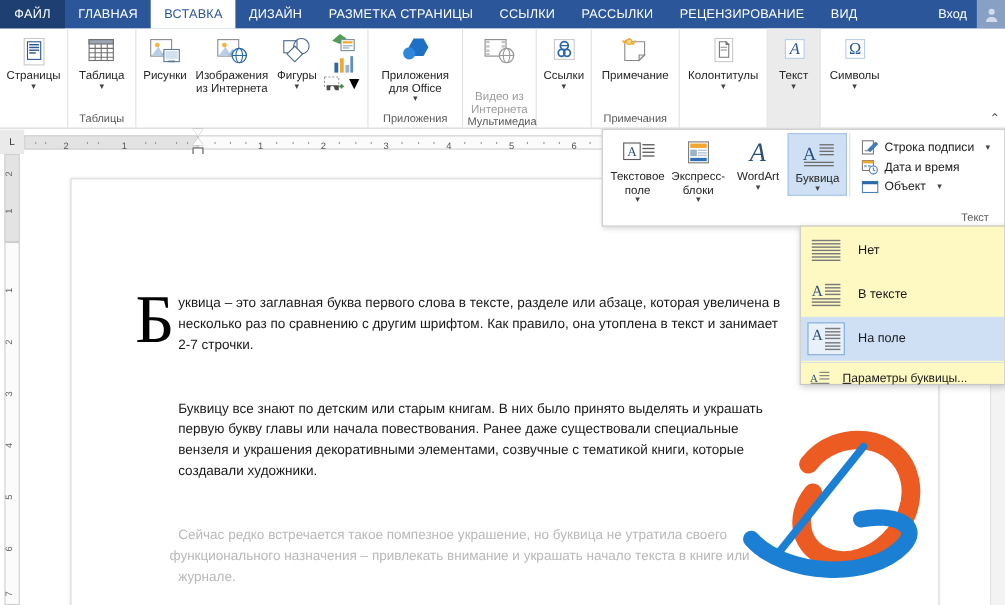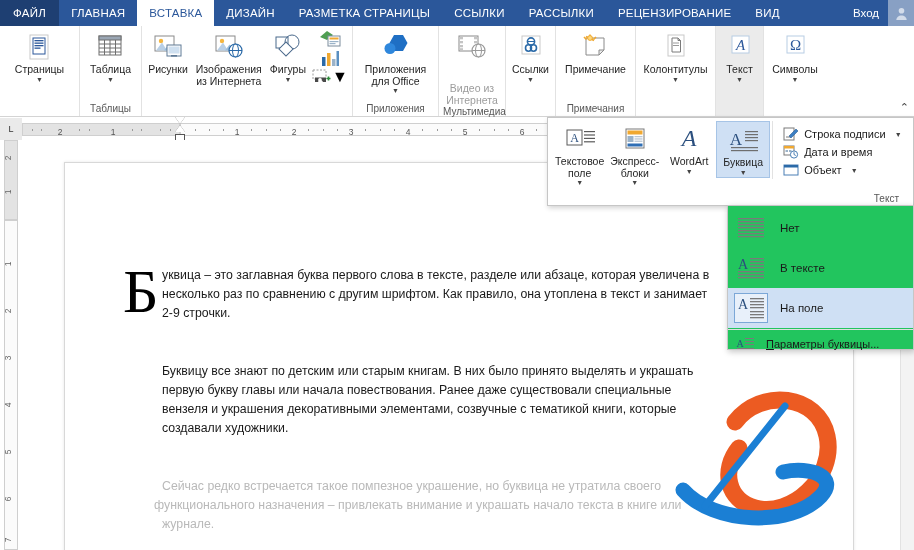--- a/index.html
+++ b/index.html
@@ -157,21 +157,21 @@
   }
   .fitem {
     display:flex; align-items:center; gap:5px; padding:2px 4px; cursor:pointer;
     font-size:11px; color:#1a1a1a; white-space:nowrap;
   }
   .fitem .cr { font-size:7px; color:#444; margin-left:4px; }
 
   
   .dcmenu {
     position:absolute; top:205px; left:727px; width:187px; height:145px;
-    background:#22c55e; border:1px solid #c6c6c6;
+    background:#fef9c3; border:1px solid #c6c6c6;
     box-shadow:1px 2px 6px rgba(0,0,0,.22);
     padding:2px 0;
   }
   .dcitem {
     display:flex; align-items:center; height:40px; padding:0 6px; cursor:pointer;
   }
   .dcitem.sel { background:#cfe0f4; }
   .dcitem .thumb {
     width:34px; height:30px; display:flex; align-items:center; justify-content:center;
     margin-right:12px;
@@ -204,21 +204,21 @@
     <div class="avatar-box">
       <svg width="15" height="15" viewBox="0 0 16 16">
         <circle cx="8" cy="5" r="3" fill="#d3dcea"></circle>
         <path d="M2.5 15c0-3.2 2.5-5 5.5-5s5.5 1.8 5.5 5z" fill="#d3dcea"></path>
       </svg>
     </div>
   </div>
 
   <div class="ribbon">
 
-    <div class="rgroup" style="width:80px;">
+    <div class="rgroup" style="width:62px;">
       <div class="rgroup-items">
         <div class="btn">
           <span class="ic">
             <svg width="28" height="28" viewBox="0 0 28 28">
               <rect x="5" y="2" width="18" height="24" fill="#fff" stroke="#c9c9c9"></rect>
               <rect x="8" y="5" width="12" height="16" fill="#fff" stroke="#2b579a" stroke-width="1"></rect>
               <g fill="#2b579a">
                   <rect x="9.5" y="7" width="9" height="1.3"></rect>
                   <rect x="9.5" y="9.5" width="9" height="1.3"></rect>
               <rect x="9.5" y="12" width="9" height="1.3"></rect>
@@ -558,21 +558,21 @@
       <svg class="wm" style="left:578px; top:215px;" width="230" height="170" viewBox="0 0 230 170">
         <path d="M92 44 C118 10, 175 16, 184 58 C193 100, 148 140, 112 130 C84 122, 78 92, 96 70" fill="none" stroke="#ec5b22" stroke-width="17" stroke-linecap="round"></path>
         <path d="M40 112 C70 146, 148 150, 178 118 C196 99, 168 88, 140 94" fill="none" stroke="#1b7fd4" stroke-width="15" stroke-linecap="round"></path>
         <path d="M142 28 L62 128" stroke="#1b7fd4" stroke-width="7" stroke-linecap="round"></path>
       </svg>
 
       <div class="dropcap">Б</div>
 
       <div class="para" style="left:97px; top:103px;">уквица – это заглавная буква первого слова в тексте, разделе или абзаце, которая увеличена в</div>
       <div class="para" style="left:97px; top:122px;">несколько раз по сравнению с другим шрифтом. Как правило, она утоплена в текст и занимает</div>
-      <div class="para" style="left:97px; top:141px;">2-9 строчки.</div>
+      <div class="para" style="left:97px; top:141px;">2-7 строчки.</div>
 
       <div class="para" style="left:97px; top:199px;">Буквицу все знают по детским или старым книгам. В них было принято выделять и украшать</div>
       <div class="para" style="left:97px; top:218px;">первую букву главы или начала повествования. Ранее даже существовали специальные</div>
       <div class="para" style="left:97px; top:237px;">вензеля и украшения декоративными элементами, созвучные с тематикой книги, которые</div>
       <div class="para" style="left:97px; top:256px;">создавали художники.</div>
 
       <div class="para faded" style="left:97px; top:314px;">Сейчас редко встречается такое помпезное украшение, но буквица не утратила своего</div>
       <div class="para faded" style="left:89px; top:333px;">функционального назначения – привлекать внимание и украшать начало текста в книге или</div>
       <div class="para faded" style="left:97px; top:352px;">журнале.</div>
 

